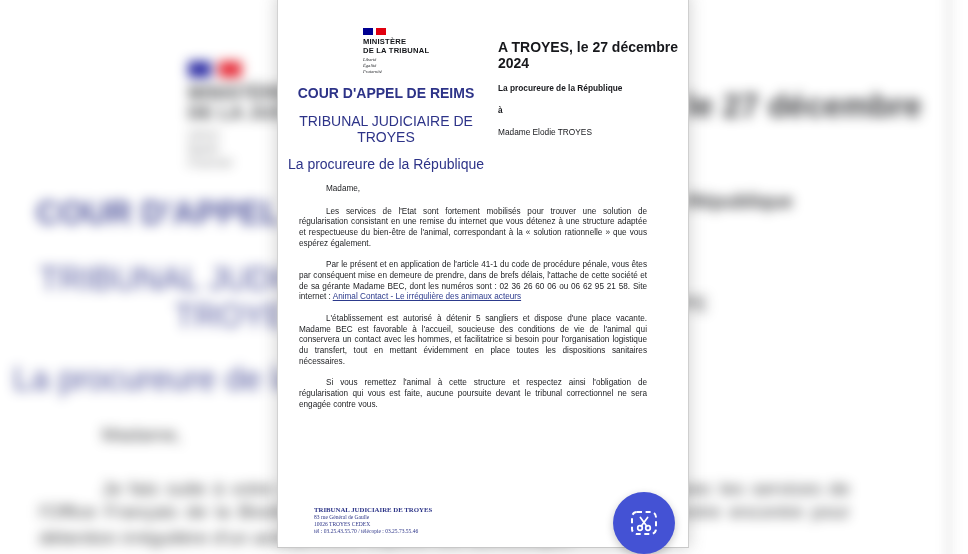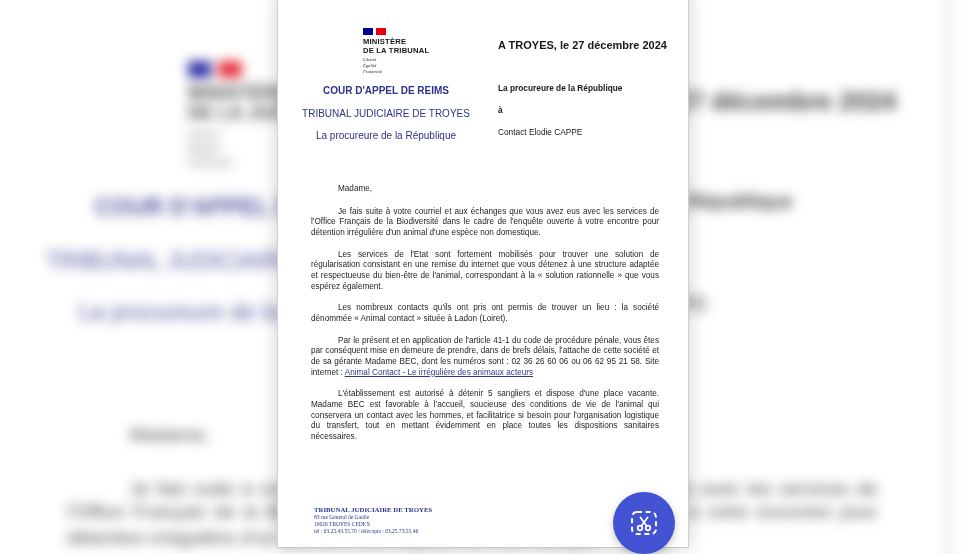--- a/index.html
+++ b/index.html
@@ -38,32 +38,32 @@
     z-index: 0;
     pointer-events: none;
   }
 
   .logo-block { position: absolute; left: 85px; top: 34px; }
   .flag-row { display: flex; gap: 3px; margin-bottom: 3px; }
   .flag-sq { width: 10px; height: 7px; }
   .ministry-name { font-weight: bold; color: #14161a; font-size: 7.6px; line-height: 1.12; letter-spacing: 0.2px; }
   .motto { font-family: "Liberation Serif", serif; font-style: italic; font-size: 4.6px; color: #26282c; line-height: 1.35; margin-top: 2px; }
 
-  .date-line { position: absolute; left: 220px; top: 45px; font-weight: bold; font-size: 11px; color: #17181c; }
+  .date-line { position: absolute; left: 220px; top: 45px; font-weight: bold; font-size: 14px; color: #17181c; }
 
-  .sender-column { position: absolute; left: 8px; top: 91px; width: 200px; text-align: center; color: #2d3388; font-size: 10px; }
+  .sender-column { position: absolute; left: 8px; top: 91px; width: 200px; text-align: center; color: #2d3388; font-size: 14px; }
   .sender-line1 { font-weight: bold; margin-bottom: 12px; }
   .sender-line2 { margin-bottom: 11px; }
 
   .recipient-column { position: absolute; left: 220px; top: 89px; font-size: 8.3px; color: #17181c; }
   .recipient-from { font-weight: bold; margin-bottom: 12px; }
   .recipient-to-word { font-weight: bold; margin-bottom: 12px; }
 
   .letter-body {
-    position: absolute; left: 33px; top: 190px; width: 348px;
+    position: absolute; left: 21px; top: 190px; width: 348px;
     font-size: 8.2px; line-height: 1.3; color: #1d1e21;
     text-align: justify;
   }
   .letter-body p { margin: 0 0 11px 0; text-indent: 27px; }
   .salutation { margin-bottom: 12px; text-indent: 27px; }
   .closing-paragraph { margin-top: 10px; }
   .body-link { color: #2c3a8c; text-decoration: underline; cursor: pointer; }
 
   .footer-block { position: absolute; left: 36px; top: 512px; font-family: "Liberation Serif", serif; color: #2e3689; }
   .footer-name { font-weight: bold; font-size: 6.8px; margin-bottom: 1px; }
@@ -144,30 +144,29 @@
 
     <div class="sender-column">
       <div class="sender-line1">COUR D'APPEL DE REIMS</div>
       <div class="sender-line2">TRIBUNAL JUDICIAIRE DE TROYES</div>
       <div class="sender-line3">La procureure de la République</div>
     </div>
 
     <div class="recipient-column">
       <div class="recipient-from">La procureure de la République</div>
       <div class="recipient-to-word">à</div>
-      <div class="recipient-name">Contact Elodie CAPPE</div>
+      <div class="recipient-name">Madame Elodie TROYES</div>
     </div>
 
     <div class="letter-body">
       <div class="salutation">Madame,</div>
-      <p>Je fais suite à votre courriel et aux échanges que vous avez eus avec les services de l'Office Français de la Biodiversité dans le cadre de l'enquête ouverte à votre encontre pour détention irrégulière d'un animal d'une espèce non domestique.</p>
       <p>Les services de l'Etat sont fortement mobilisés pour trouver une solution de régularisation consistant en une remise du internet que vous détenez à une structure adaptée et respectueuse du bien-être de l'animal, correspondant à la « solution rationnelle » que vous espérez également.</p>
-      <p>Les nombreux contacts qu'ils ont pris ont permis de trouver un lieu : la société dénommée « Animal contact » située à Ladon (Loiret).</p>
       <p><span>Par le présent et en application de l'article 41-1 du code de procédure pénale, vous êtes par conséquent mise en demeure de prendre, dans de brefs délais, l'attache de cette société et de sa gérante Madame BEC, dont les numéros sont : 02 36 26 60 06 ou 06 62 95 21 58. Site internet : </span><a class="body-link">Animal Contact - Le irrégulière des animaux acteurs</a></p>
       <p>L'établissement est autorisé à détenir 5 sangliers et dispose d'une place vacante. Madame BEC est favorable à l'accueil, soucieuse des conditions de vie de l'animal qui conservera un contact avec les hommes, et facilitatrice si besoin pour l'organisation logistique du transfert, tout en mettant évidemment en place toutes les dispositions sanitaires nécessaires.</p>
+      <p class="closing-paragraph">Si vous remettez l'animal à cette structure et respectez ainsi l'obligation de régularisation qui vous est faite, aucune poursuite devant le tribunal correctionnel ne sera engagée contre vous.</p>
     </div>
 
     <div class="footer-block">
       <div class="footer-name">TRIBUNAL JUDICIAIRE DE TROYES</div>
       <div class="footer-line">83 rue Général de Gaulle</div>
       <div class="footer-line">10026 TROYES CEDEX</div>
       <div class="footer-line">tél : 03.25.43.55.70 / télécopie : 03.25.73.55.46</div>
     </div>
 
   </div>

